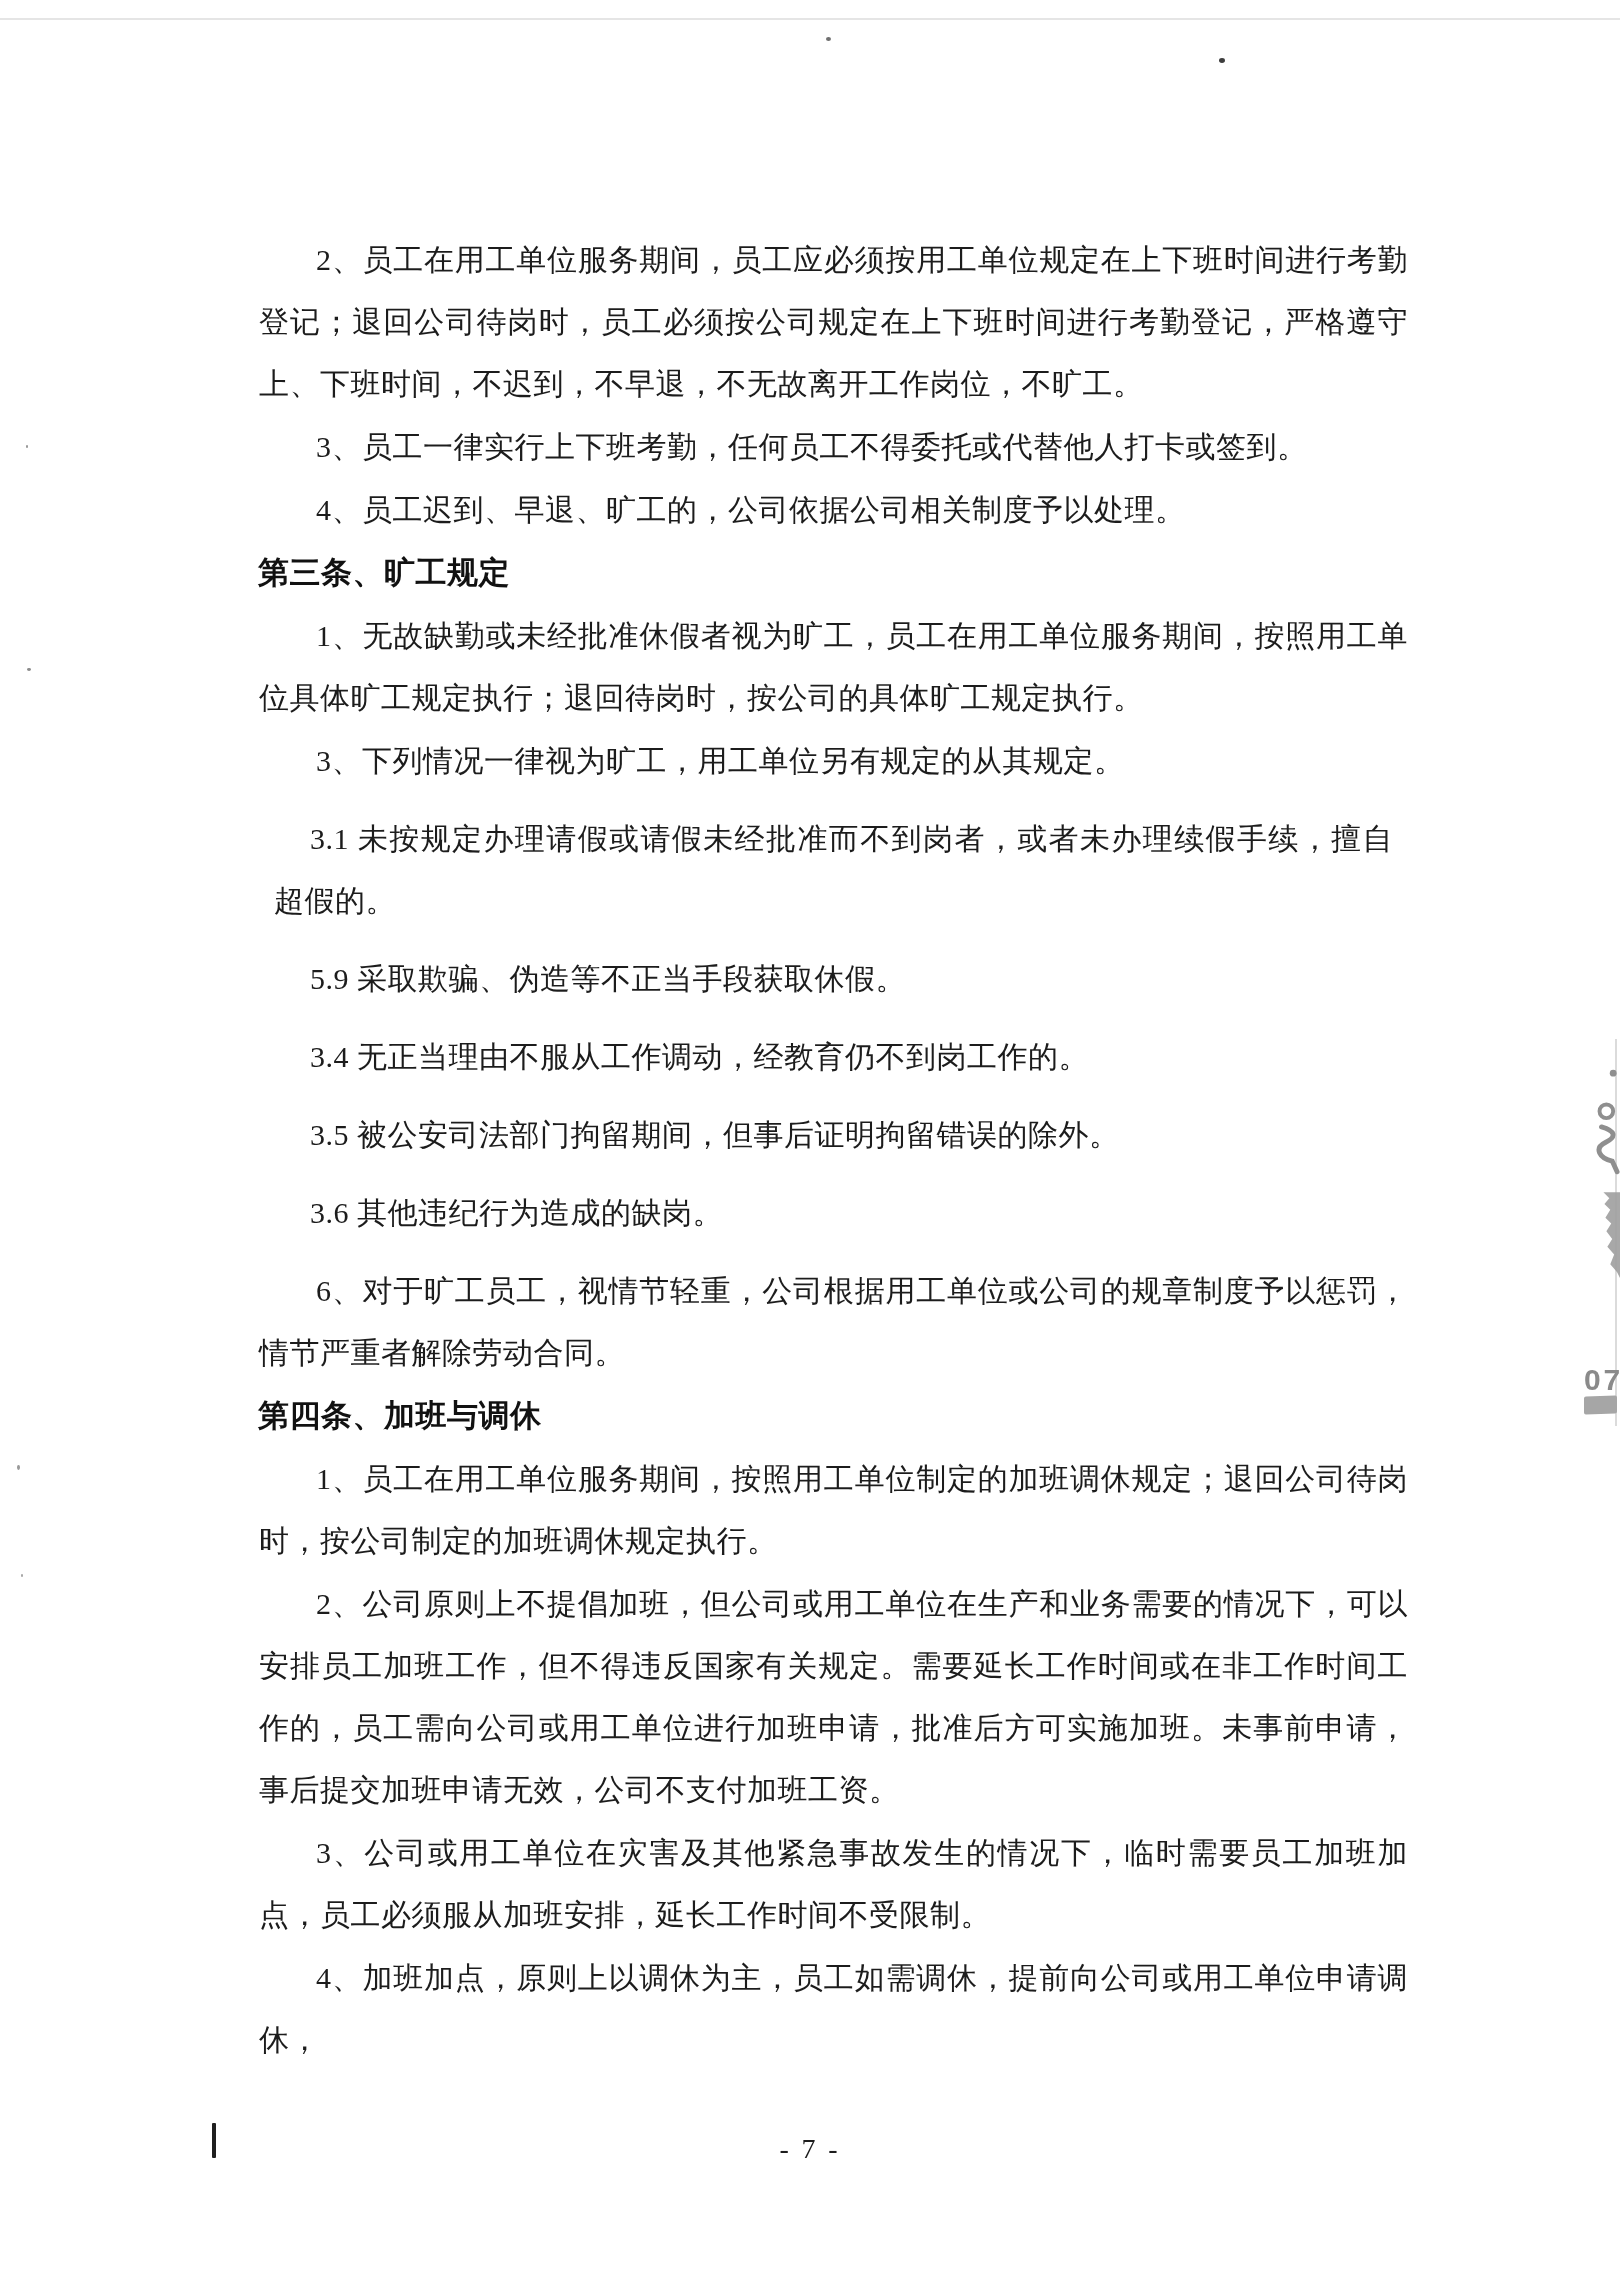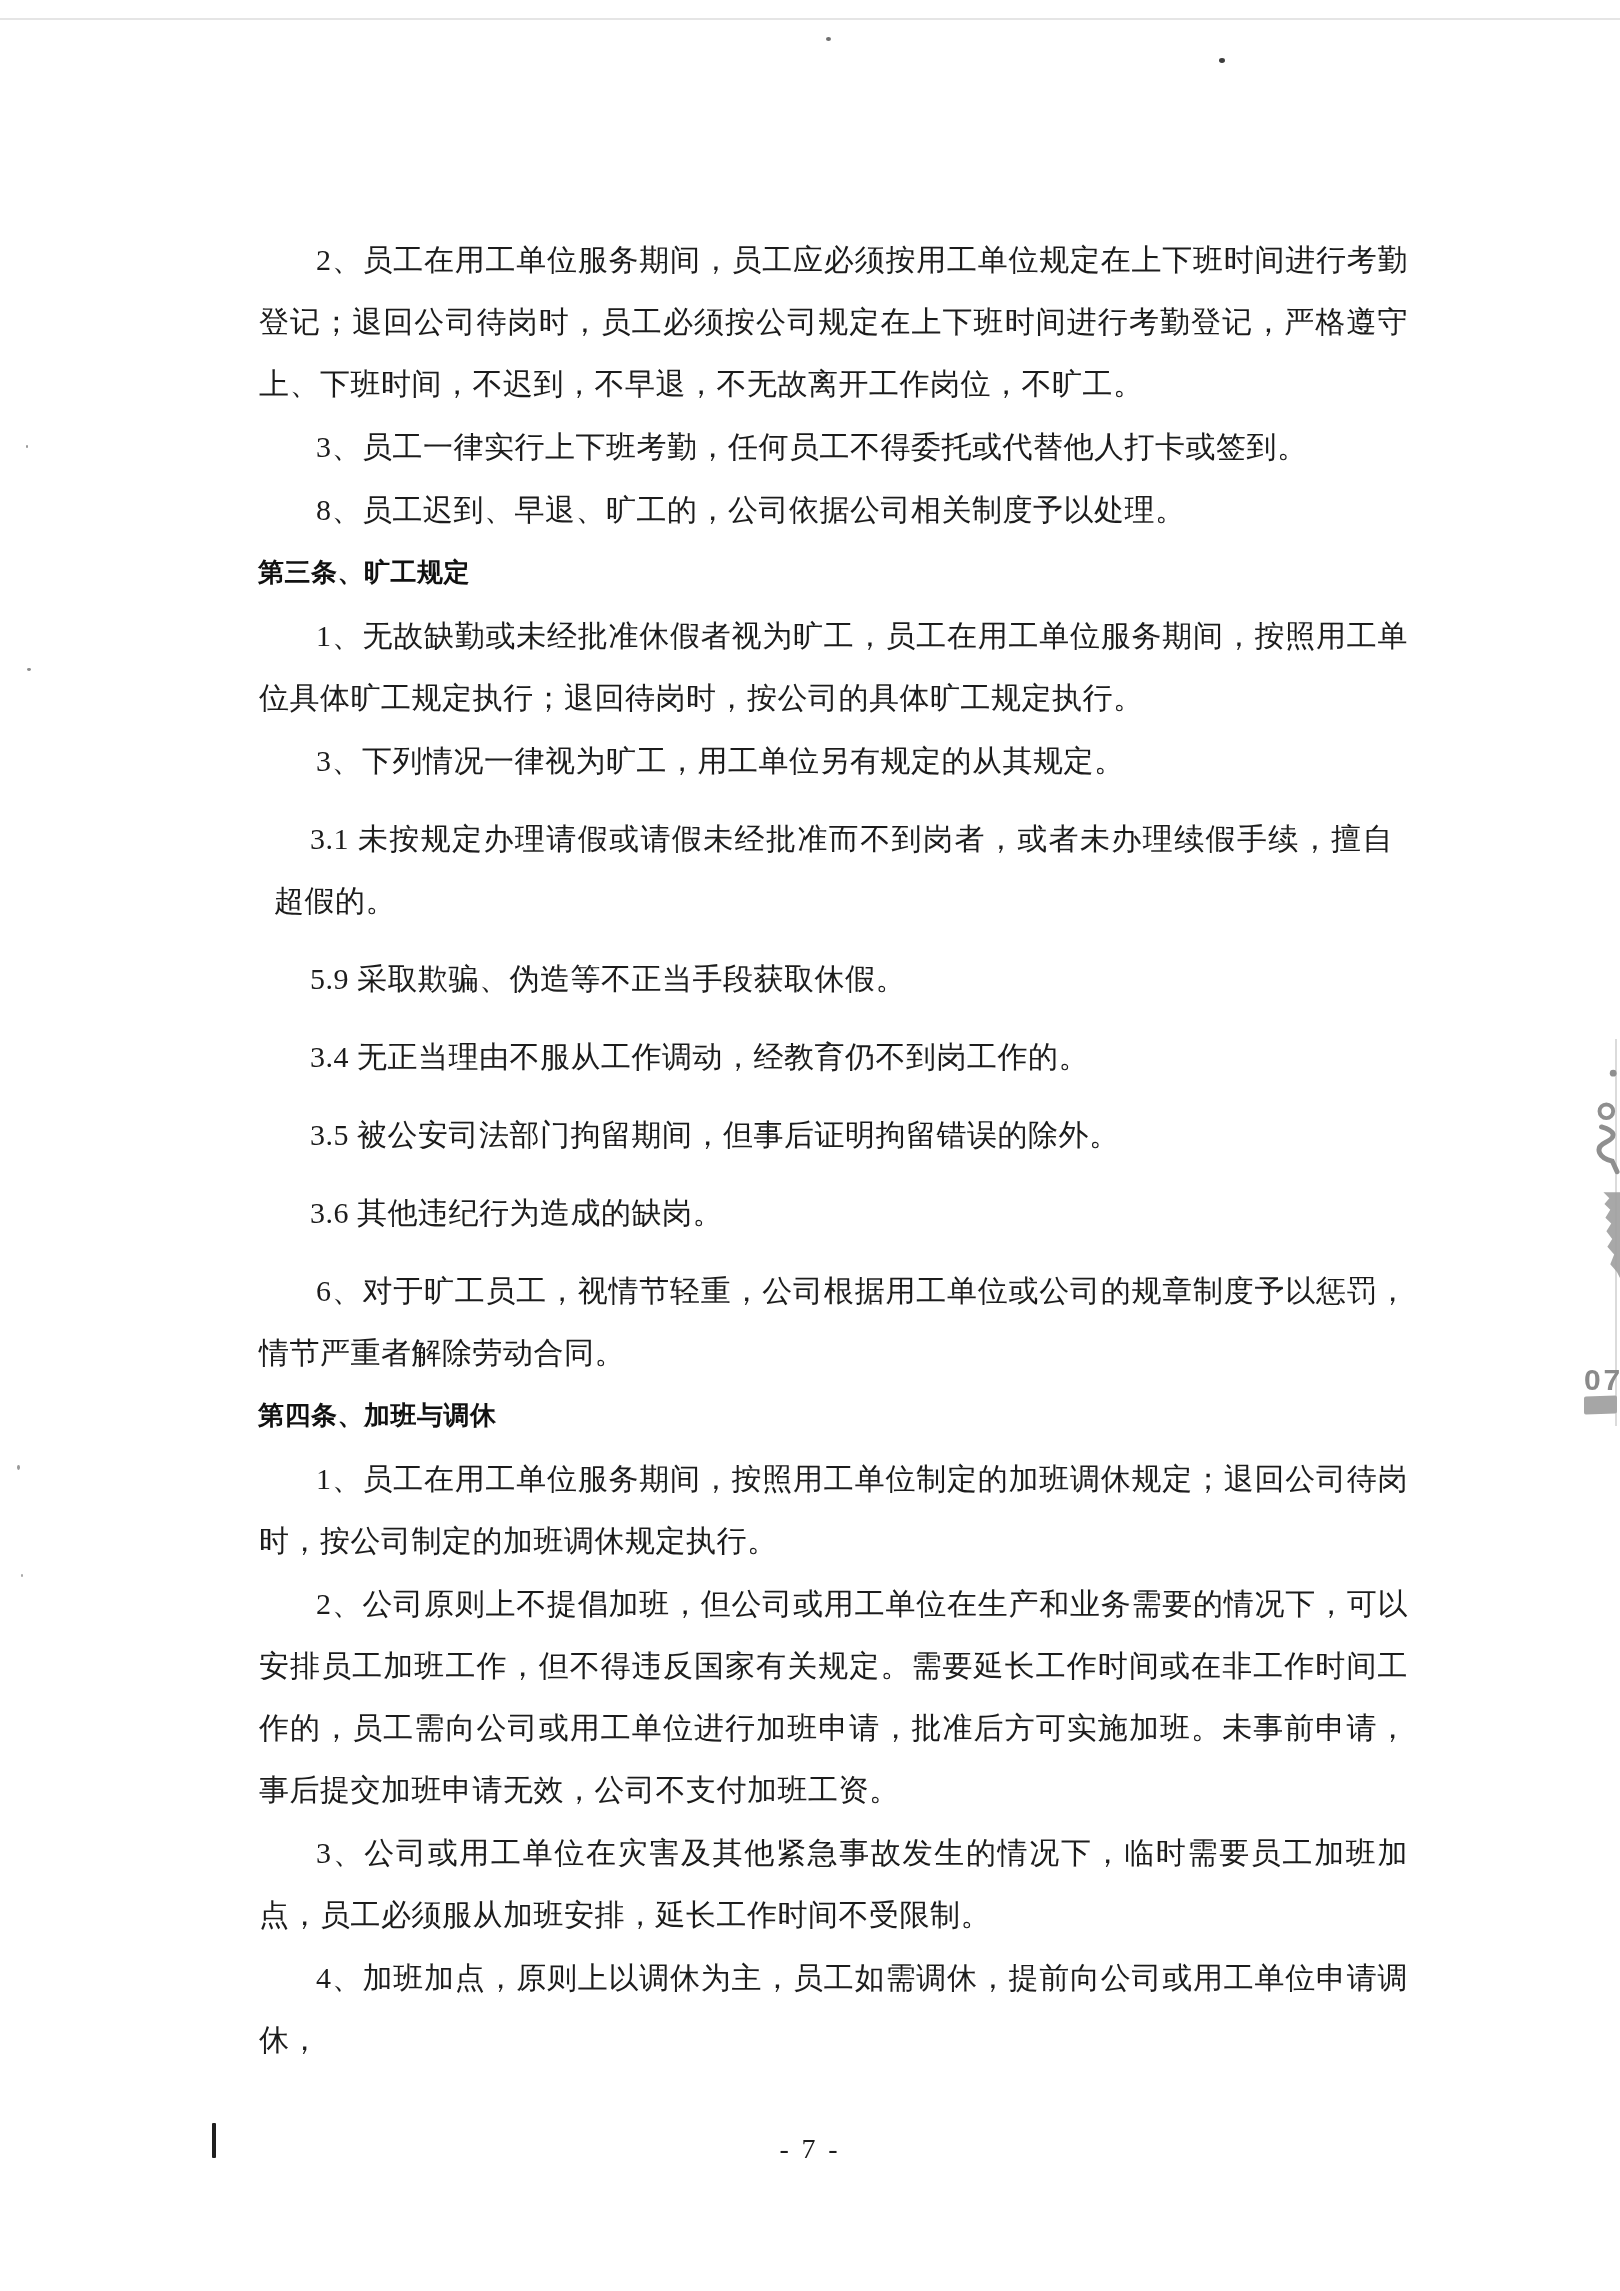--- a/index.html
+++ b/index.html
@@ -16,21 +16,21 @@
     left:258px;top:228px;
     width:1151px;
     font-size:30px;
     line-height:62px;
     text-align:justify;
     text-justify:inter-ideograph;
     letter-spacing:0.5px;
   }
   .p{margin:1px;text-indent:57px;}
   .item{margin:16px;text-indent:36px;}
-  .h{margin:0;text-indent:0;font-weight:700;font-size:26px;color:#111;}
+  .h{margin:0;text-indent:0;font-weight:700;font-size:31px;color:#111;}
   .pagenum{
     position:absolute;
     left:0;top:2133px;width:1620px;
     text-align:center;
     font-size:28px;letter-spacing:2.9px;color:#1c1c1c;
   }
   
   .top-edge{position:absolute;left:0;top:17.6px;width:1620px;height:2px;background:#dcdcdc;opacity:.75;}
   .speck{position:absolute;border-radius:50%;}
   .sp1{left:826px;top:37px;width:4.9px;height:3.9px;background:#6f6f6f;}
@@ -74,21 +74,21 @@
     <path d="M20 0 L26 6 L21 12 L27 18 L22 26 L28 32 L23 40 L29 48 L24 56 L31 64 L27 74 L34 82 L37 88 L37 0 Z" fill="#9e9e9e" opacity="0.9"></path>
   </svg>
 
   <div class="side-number">07</div>
   <div class="side-bar"></div>
   <div class="left-tick"></div>
 
   <div class="textblock">
     <p class="p">2、员工在用工单位服务期间，员工应必须按用工单位规定在上下班时间进行考勤登记；退回公司待岗时，员工必须按公司规定在上下班时间进行考勤登记，严格遵守上、下班时间，不迟到，不早退，不无故离开工作岗位，不旷工。</p>
     <p class="p">3、员工一律实行上下班考勤，任何员工不得委托或代替他人打卡或签到。</p>
-    <p class="p">8、员工迟到、早退、旷工的，公司依据公司相关制度予以处理。</p>
+    <p class="p">4、员工迟到、早退、旷工的，公司依据公司相关制度予以处理。</p>
     <p class="h">第三条、旷工规定</p>
     <p class="p">1、无故缺勤或未经批准休假者视为旷工，员工在用工单位服务期间，按照用工单位具体旷工规定执行；退回待岗时，按公司的具体旷工规定执行。</p>
     <p class="p">3、下列情况一律视为旷工，用工单位另有规定的从其规定。</p>
     <p class="item">3.1 未按规定办理请假或请假未经批准而不到岗者，或者未办理续假手续，擅自超假的。</p>
     <p class="item">5.9 采取欺骗、伪造等不正当手段获取休假。</p>
     <p class="item">3.4 无正当理由不服从工作调动，经教育仍不到岗工作的。</p>
     <p class="item">3.5 被公安司法部门拘留期间，但事后证明拘留错误的除外。</p>
     <p class="item">3.6 其他违纪行为造成的缺岗。</p>
     <p class="p">6、对于旷工员工，视情节轻重，公司根据用工单位或公司的规章制度予以惩罚，情节严重者解除劳动合同。</p>
     <p class="h">第四条、加班与调休</p>

